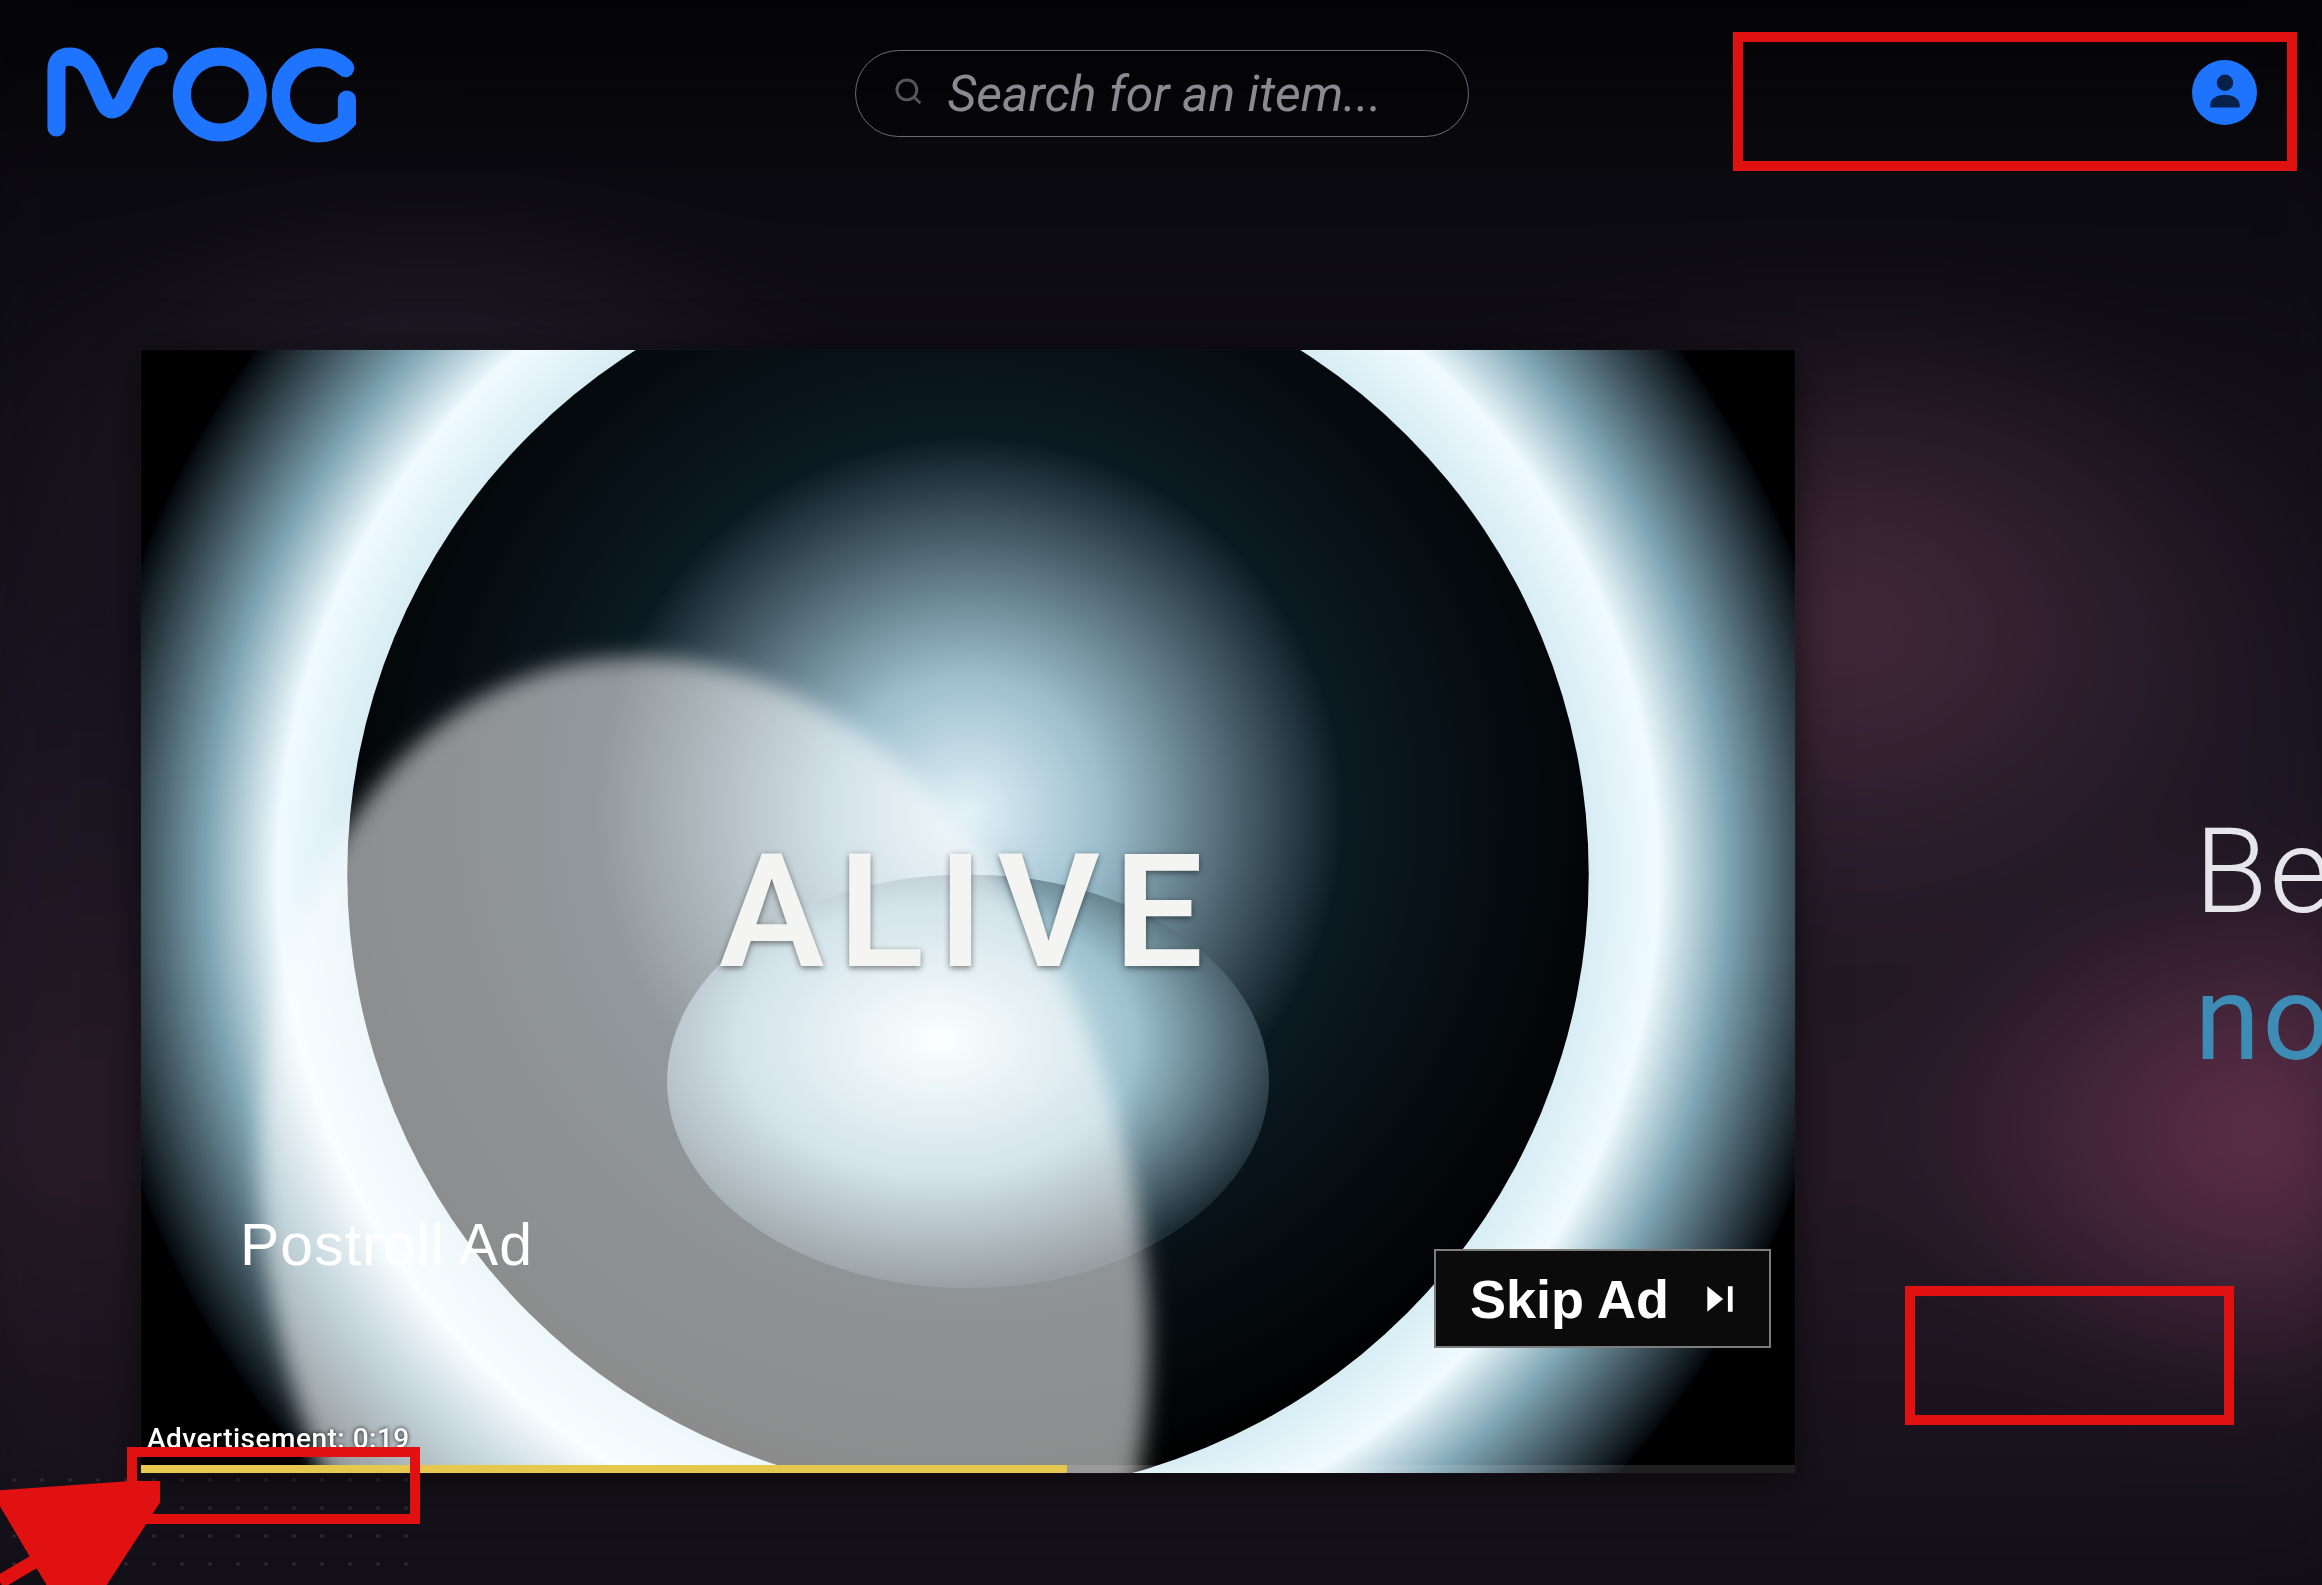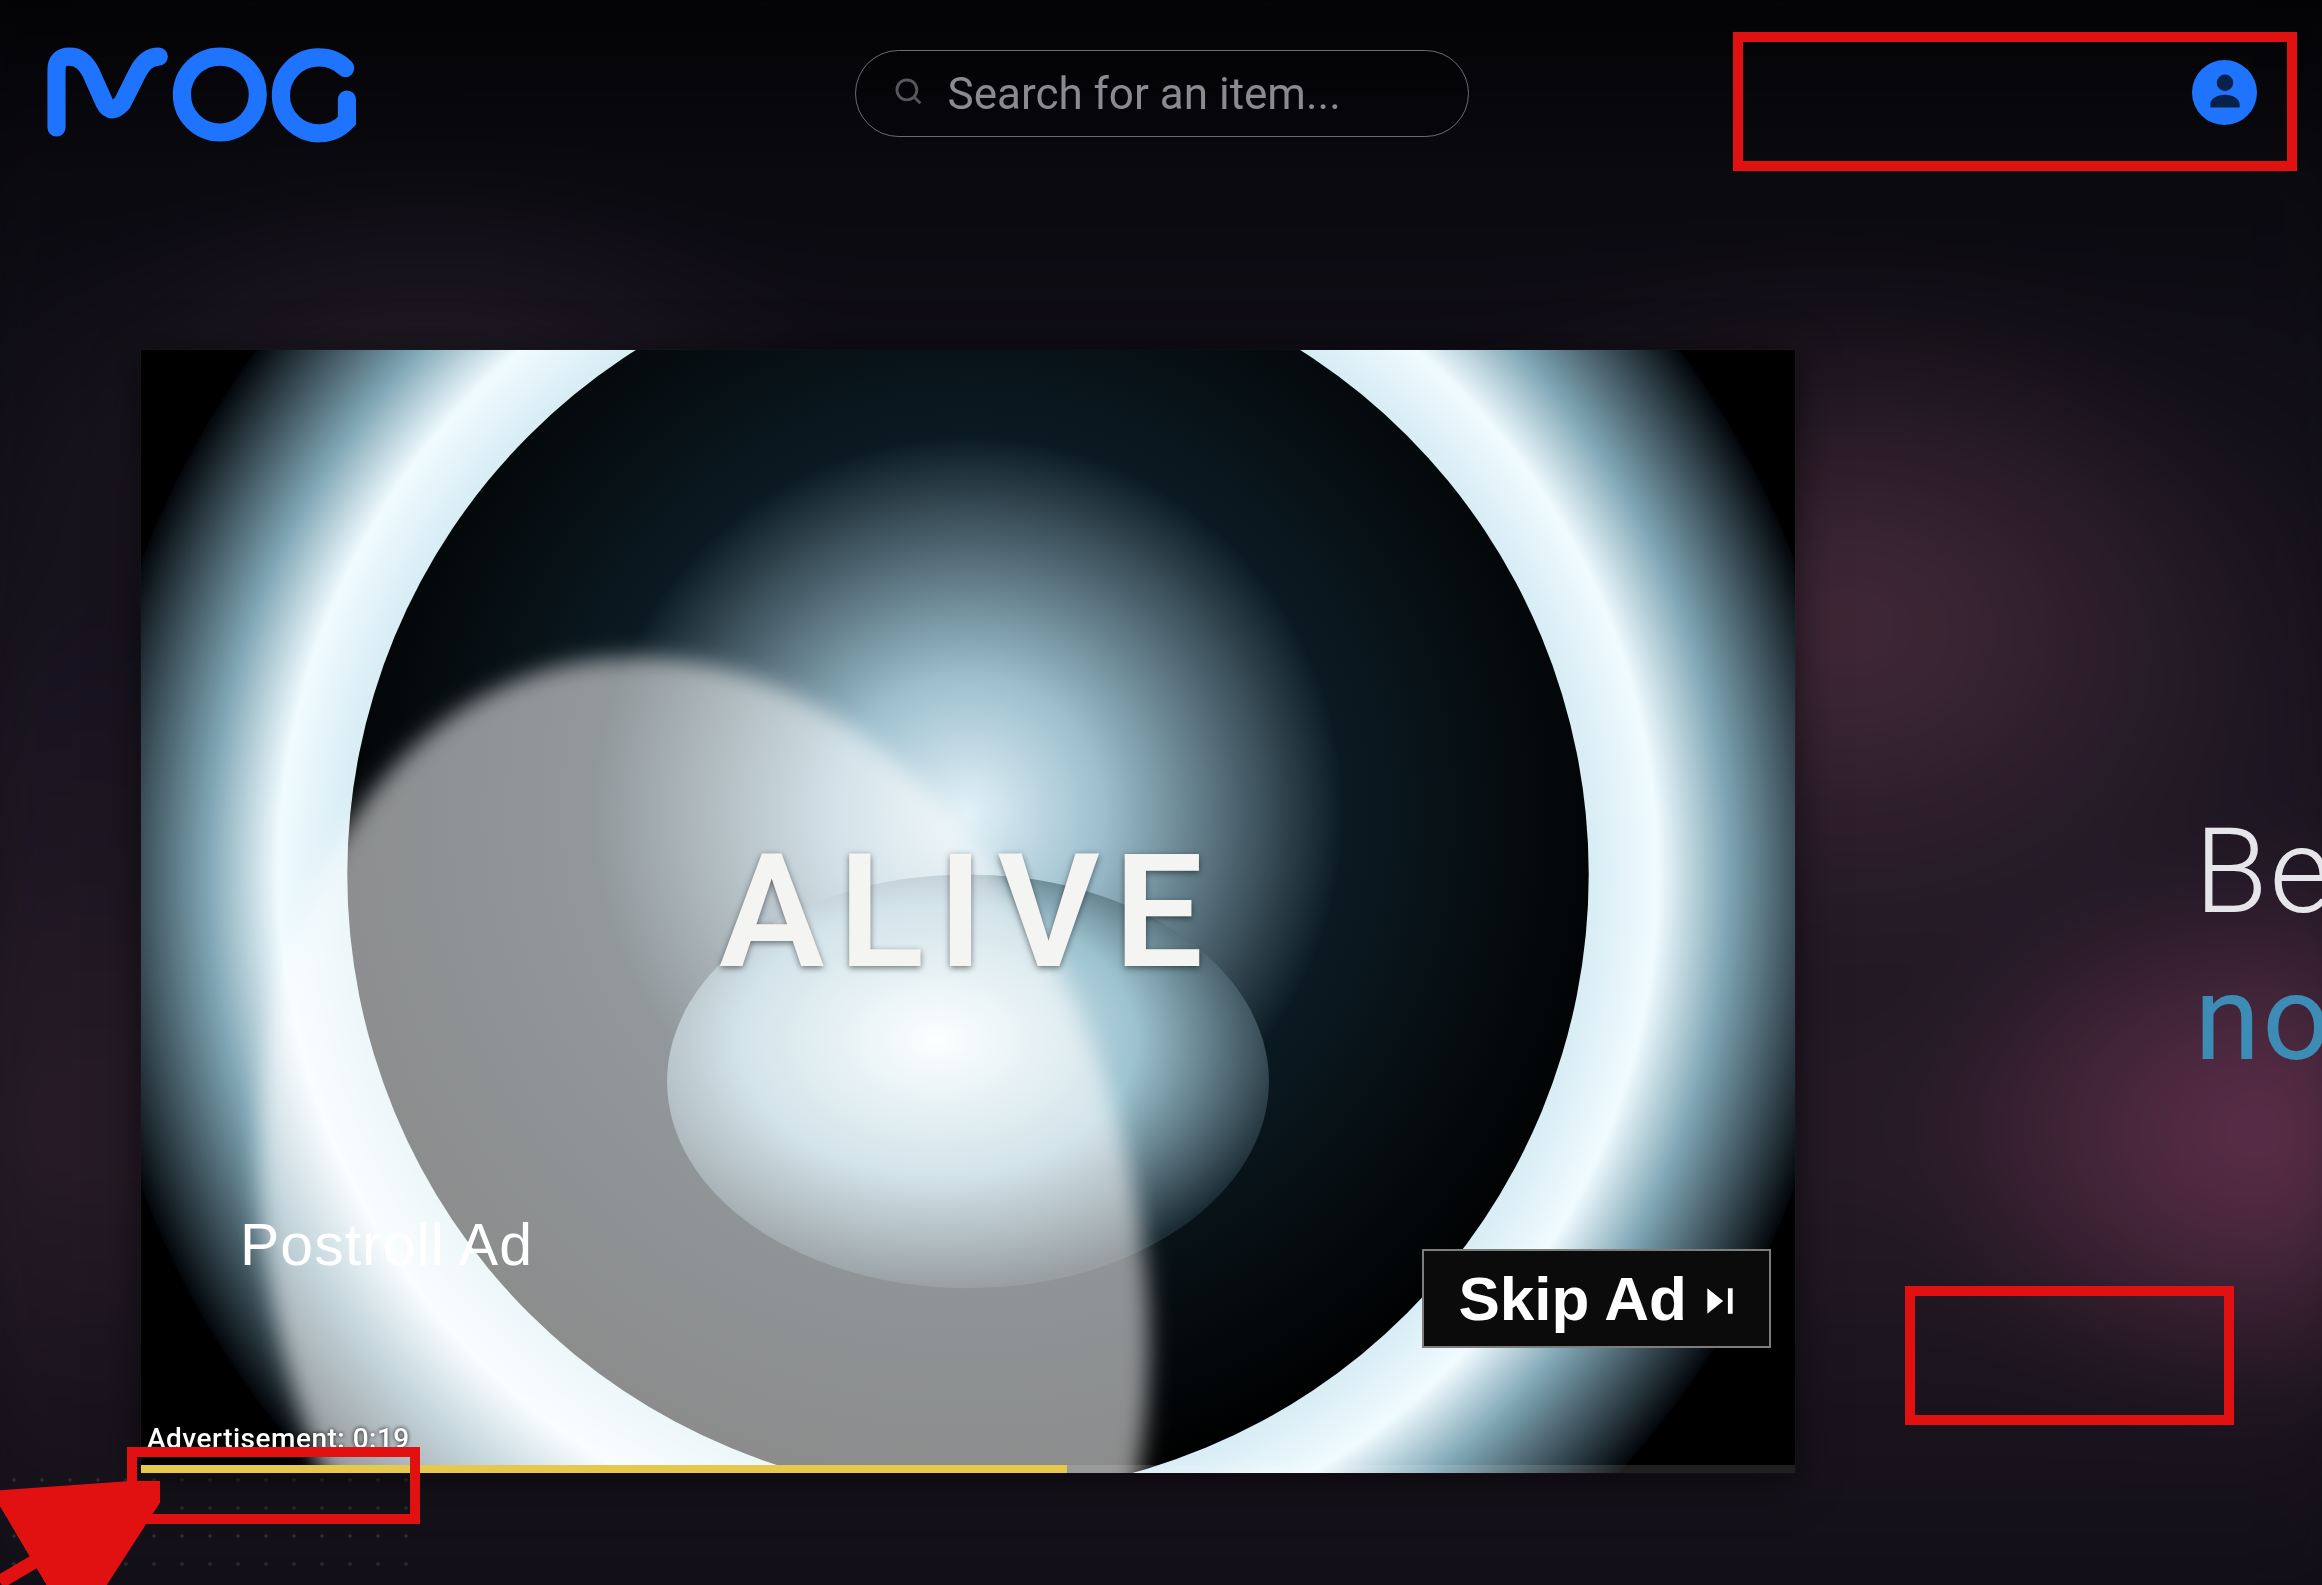--- a/index.html
+++ b/index.html
@@ -68,22 +68,23 @@
     padding: 0 36px;
     gap: 22px;
   }
   .search svg { width: 34px; height: 34px; opacity: 0.55; flex: none; }
   .search input {
     flex: 1;
     background: transparent;
     border: none;
     outline: none;
     color: #b3b3b8;
-    font-size: 44px;
+    font-size: 50px;
     font-family: inherit;
+    font-style: italic;
   }
   .search input::placeholder { color: #8a8a90; }
 
   .user-area {
     position: absolute;
     right: 40px;
     top: 44px;
     display: flex;
     align-items: center;
     gap: 26px;
@@ -177,25 +178,25 @@
 
   .skip-btn {
     position: absolute;
     right: 24px;
     bottom: 125px;
     height: 99px;
     padding: 0 30px 0 34px;
     background: #0b0b0b;
     border: 2px solid #7d7d7d;
     color: #fff;
-    font-size: 62px;
+    font-size: 54px;
     font-weight: 600;
     display: flex;
     align-items: center;
-    gap: 14px;
+    gap: 32px;
     cursor: pointer;
   }
   .skip-btn svg { width: 38px; height: 38px; fill: #fff; }
 
   .ad-timer-bar {
     position: absolute;
     left: 0; bottom: 0;
     height: 8px;
     width: 56%;
     background: linear-gradient(90deg, #e6c84e 0%, #e6c84e 100%);

